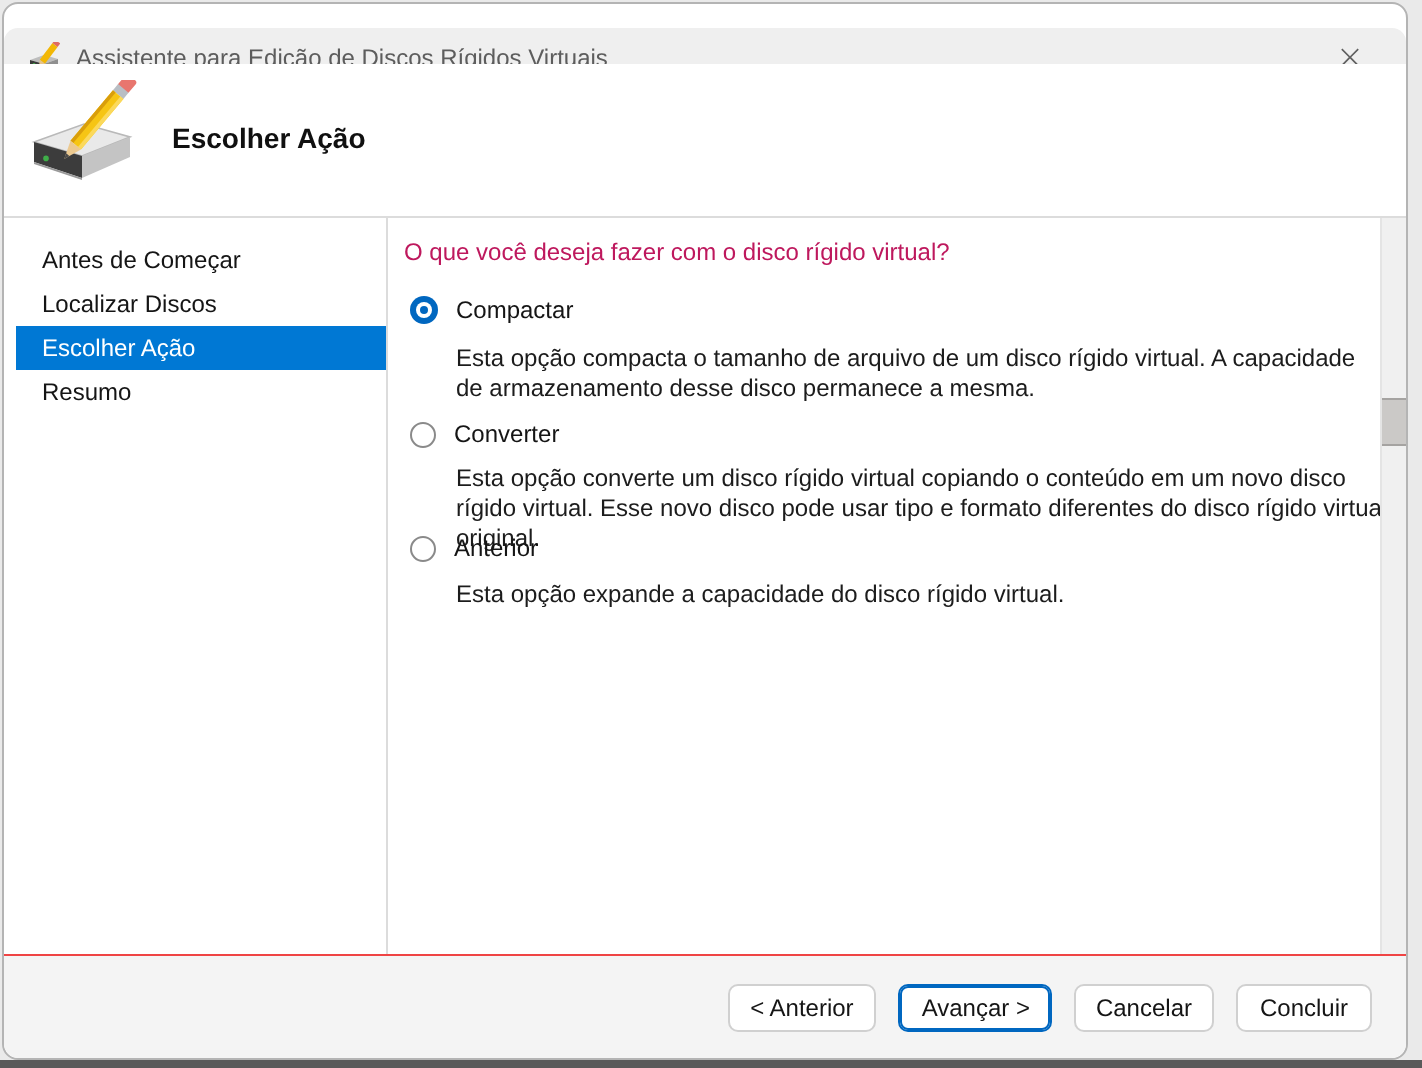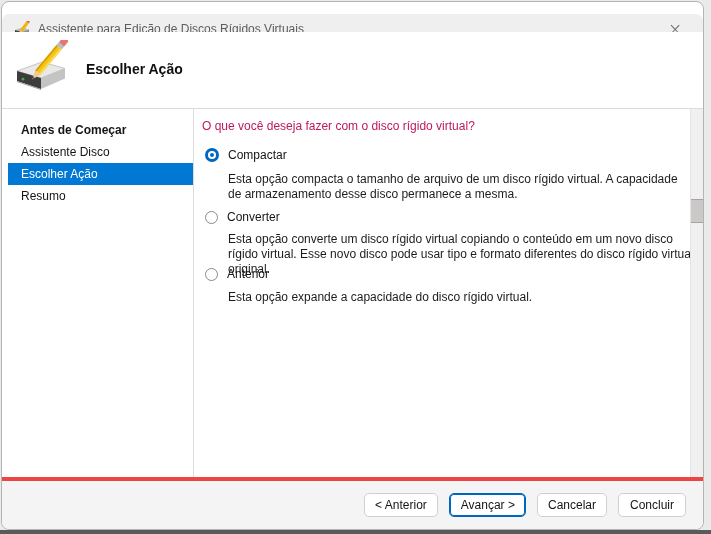--- a/index.html
+++ b/index.html
@@ -32,21 +32,21 @@
   .header{position:absolute;left:0;top:30px;right:0;height:76px;background:#ffffff;}
   .header-icon{position:absolute;left:10px;top:8px;width:58px;height:58px;}
   .header-title{position:absolute;left:84px;top:29px;font-size:14px;font-weight:bold;color:#101010;}
   .hsep{position:absolute;left:0;top:106px;right:0;height:1px;background:#dcdcdc;}
   
   .sidebar{position:absolute;left:0;top:107px;width:191px;bottom:52px;background:#ffffff;}
   .side-item{
     height:22px;line-height:22px;font-size:12px;color:#151515;
     padding-left:13px;margin:0 0 0 6px;cursor:default;white-space:nowrap;
   }
-  .side-item:first-child{margin-top:10px;font-weight:bold;}
+  .side-item:first-child{margin-top:10px;}
   .side-item.selected{background:#0078d4;color:#ffffff;margin-right:0;}
   .vsep{position:absolute;left:191px;top:107px;width:1px;bottom:52px;background:#dcdcdc;}
   
   .main{position:absolute;left:192px;top:107px;right:13px;bottom:52px;background:#ffffff;}
   .question{position:absolute;left:8px;top:10px;font-size:12px;color:#be185d;}
   .opt-row{position:absolute;left:11px;display:flex;align-items:center;gap:9px;cursor:default;text-align:right;}
   .radio{width:13px;height:13px;border-radius:50%;box-sizing:border-box;
          border:1px solid #8a8a8a;background:#fff;position:relative;flex:0 0 auto;}
   .radio.checked{border:none;background:#0067c0;width:14px;height:14px;}
   .radio.checked::before{content:"";position:absolute;inset:3px;border-radius:50%;background:#ffffff;}
@@ -55,21 +55,21 @@
   .opt-desc{position:absolute;left:34px;font-size:12px;line-height:15px;color:#1c1c1c;width:478px;}
   .row1{top:39px;} .desc1{top:63px;width:466px;}
   .row2{top:101px;} .desc2{top:123px;}
   .row3{top:158px;} .desc3{top:181px;}
   
   .scrollbar{position:absolute;right:0;top:107px;width:13px;bottom:52px;background:#f0f0f0;border-left:1px solid #e4e4e4;box-sizing:border-box;}
   .scroll-thumb{position:absolute;left:0;right:0;top:90px;height:22px;background:#cbc9c7;border-top:1px solid #a5a3a1;border-bottom:1px solid #a5a3a1;}
   
   .footer{
     position:absolute;left:0;right:0;bottom:0;height:52px;background:#f4f4f4;
-    border-top:4px solid #ef4444;border-radius:0 0 7px 7px;
+    border-top:1px solid #ef4444;border-radius:0 0 7px 7px;
     display:flex;align-items:center;justify-content:flex-end;gap:11px;padding-right:17px;box-sizing:border-box;
   }
   .btn{
     height:24px;min-width:68px;padding:0 10px;box-sizing:border-box;
     background:#ffffff;border:1px solid #d0d0d0;border-radius:5px;
     font-size:12px;color:#151515;font-family:"Liberation Sans",sans-serif;
     display:flex;align-items:center;justify-content:center;cursor:default;white-space:nowrap;
   }
   .btn.default{border:1px solid #0067c0;box-shadow:0 0 0 1px #0067c0 inset;padding-left:11px;}
 </style>
@@ -116,21 +116,21 @@
           <polygon points="42.2,-1.1 45,0 42.2,1.1" fill="#4a4a4a"></polygon>
         </g>
       </svg>
     </span>
     <span class="header-title">Escolher Ação</span>
   </div>
   <div class="hsep"></div>
 
   <div class="sidebar">
     <div class="side-item">Antes de Começar</div>
-    <div class="side-item">Assistente Disco</div>
+    <div class="side-item">Localizar Discos</div>
     <div class="side-item selected">Escolher Ação</div>
     <div class="side-item">Resumo</div>
   </div>
   <div class="vsep"></div>
 
   <div class="main">
     <div class="question">O que você deseja fazer com o disco rígido virtual?</div>
 
     <div class="opt-row row1">
       <span class="radio checked"></span>

